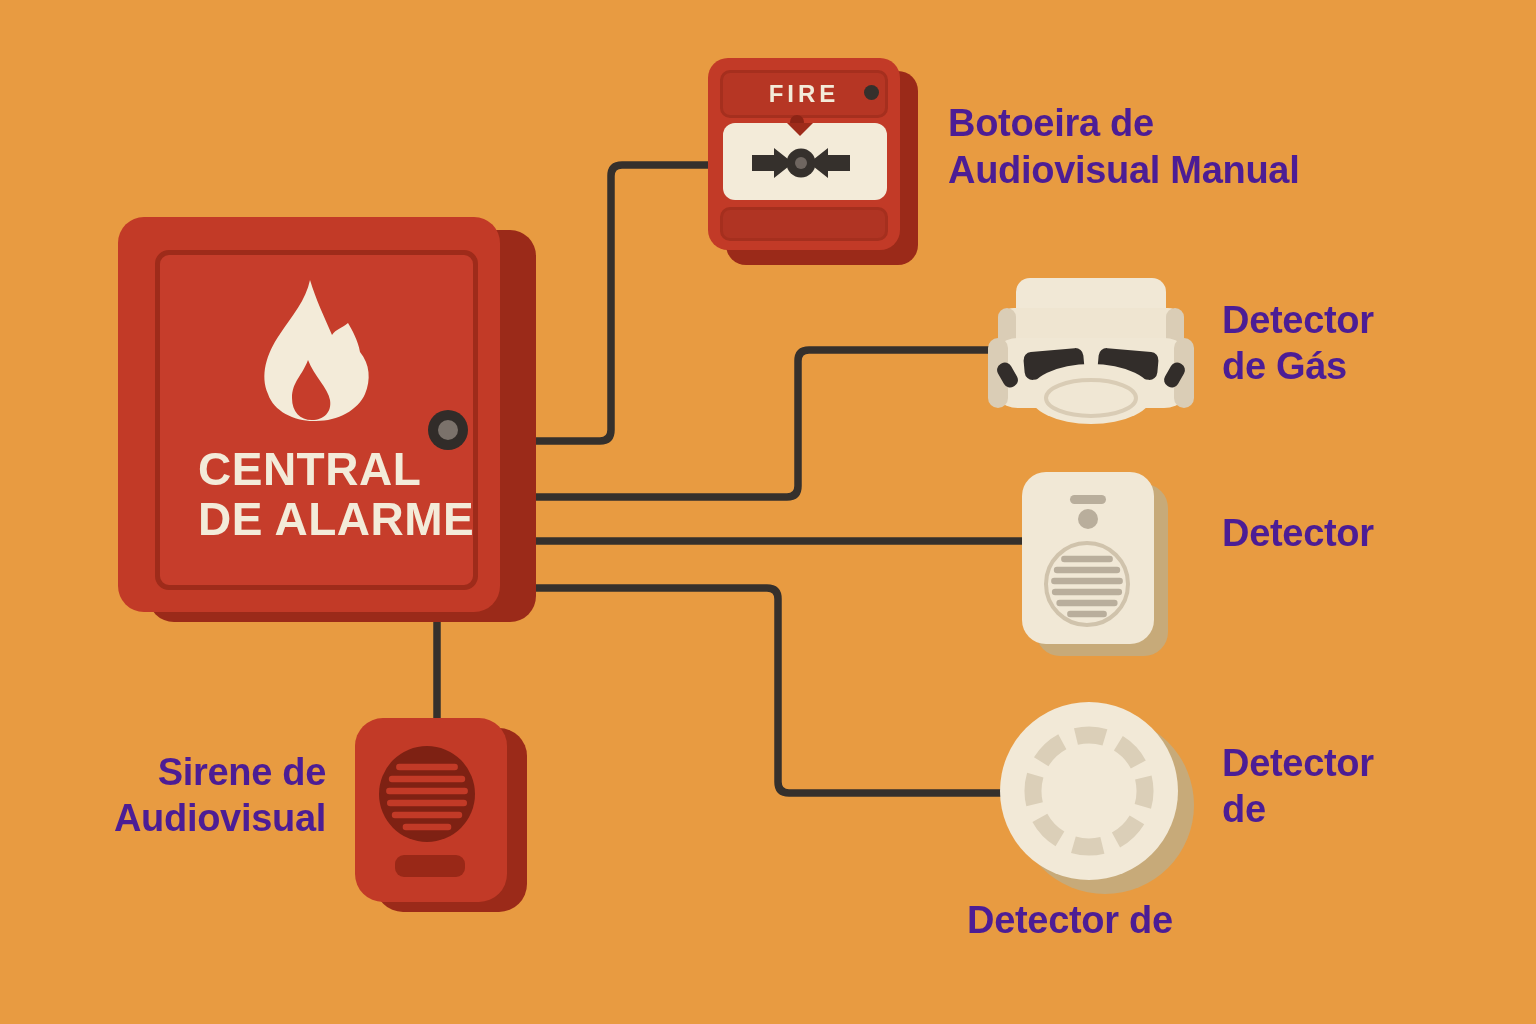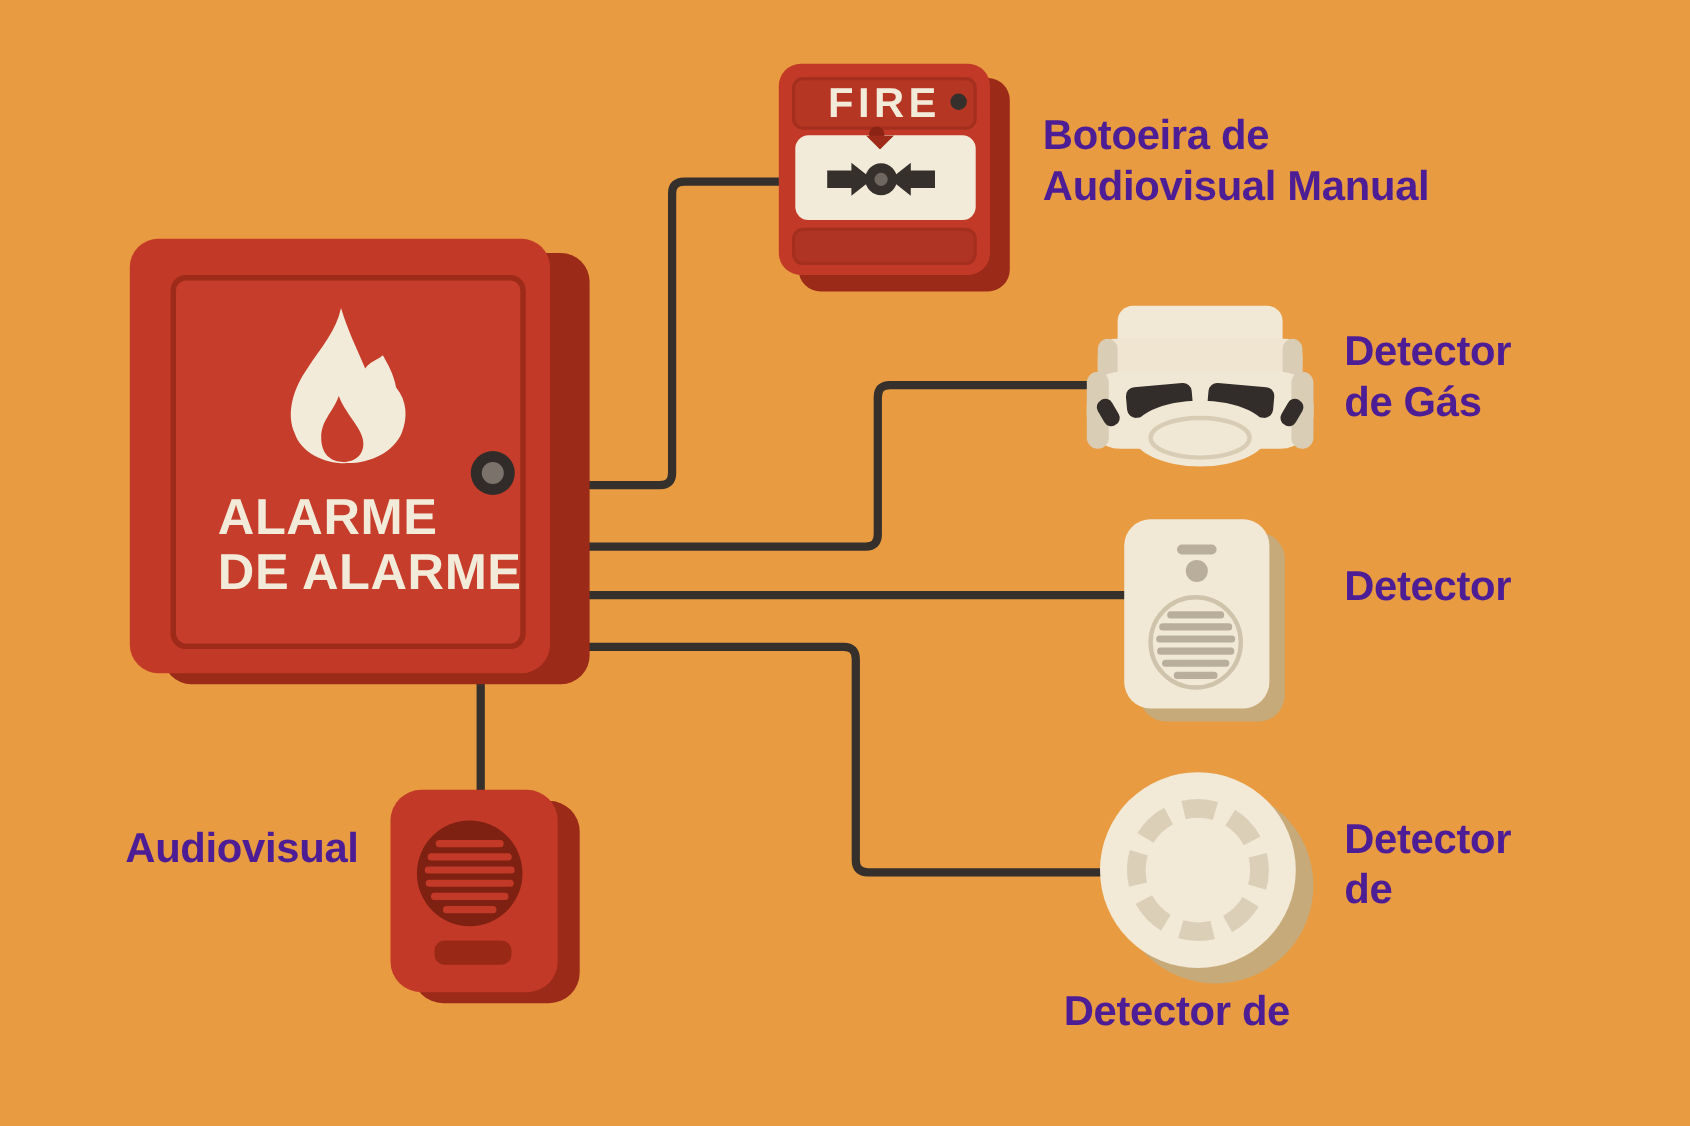--- a/index.html
+++ b/index.html
@@ -16,21 +16,21 @@
   .flame-svg{left:258px;top:276px;z-index:3;}
   .knob-outer{left:428px;top:410px;width:40px;height:40px;border-radius:50%;background:#312C29;z-index:3;}
   .knob-inner{left:438px;top:420px;width:20px;height:20px;border-radius:50%;background:#7B726B;z-index:4;}
   .panel-title{left:198px;top:444px;z-index:3;font-weight:700;font-size:46px;line-height:50px;
                color:#F3EBD9;letter-spacing:.5px;}
   
   .cp-shadow{left:726px;top:71px;width:192px;height:194px;border-radius:20px;background:#9B2A19;z-index:2;}
   .cp-body{left:708px;top:58px;width:192px;height:192px;border-radius:20px;background:#C23A27;z-index:2;}
   .cp-top-inset{left:720px;top:70px;width:168px;height:48px;border-radius:10px;background:rgba(0,0,0,0.06);
                 border:3px solid #A52F1E;box-sizing:border-box;z-index:3;text-align:center;}
-  .cp-fire{font-weight:700;font-size:38px;line-height:42px;letter-spacing:4px;color:#F3EBD9;}
+  .cp-fire{font-weight:700;font-size:24px;line-height:42px;letter-spacing:4px;color:#F3EBD9;}
   .cp-led{left:864px;top:85px;width:15px;height:15px;border-radius:50%;background:#35302C;z-index:4;}
   .cp-panel{left:723px;top:123px;width:164px;height:77px;border-radius:12px;background:#F3EBD9;z-index:3;}
   .cp-notch-dot{left:790px;top:115px;width:14px;height:14px;border-radius:50%;background:#8C2415;z-index:4;}
   .cp-notch{left:787px;top:123px;width:26px;height:13px;background:#9E2B1A;
             clip-path:polygon(0 0,100% 0,50% 100%);z-index:5;}
   .cp-glyph{left:723px;top:123px;z-index:5;}
   .cp-band{left:720px;top:207px;width:168px;height:34px;border-radius:10px;background:rgba(0,0,0,0.09);
            border:3px solid #A52F1E;box-sizing:border-box;z-index:3;}
   
   .siren-shadow{left:375px;top:728px;width:152px;height:184px;border-radius:28px;background:#9B2A19;z-index:2;}
@@ -80,21 +80,21 @@
       C34 40 48 24 52 4 Z"></path>
     <path fill="#C63D2B" d="M50 84
       C44 100 34 106 34 122
       C34 136 42 144 54 144
       C66 144 74 136 72 124
       C70 112 56 100 50 84 Z"></path>
   </svg>
   <div class="abs knob-outer"></div>
   <div class="abs knob-inner"></div>
   <div class="abs panel-title">
-    <div>ALARME</div>
+    <div>CENTRAL</div>
     <div>DE ALARME</div>
   </div>
 
   <div class="abs cp-shadow"></div>
   <div class="abs cp-body"></div>
   <div class="abs cp-top-inset">
     <span class="cp-fire">FIRE</span>
   </div>
   <div class="abs cp-led"></div>
   <div class="abs cp-panel"></div>
@@ -166,19 +166,20 @@
     <div>de Gás</div>
   </div>
   <div class="abs caption cap-smoke">
     <div>Detector</div>
   </div>
   <div class="abs caption cap-temp">
     <div>Detector</div>
     <div>de</div>
   </div>
   <div class="abs caption cap-siren">
+    <div>Sirene de</div>
     <div>Audiovisual</div>
   </div>
   <div class="abs caption cap-partial">
     <div>Detector de</div>
   </div>
 
 </div>
 
 </body></html>

